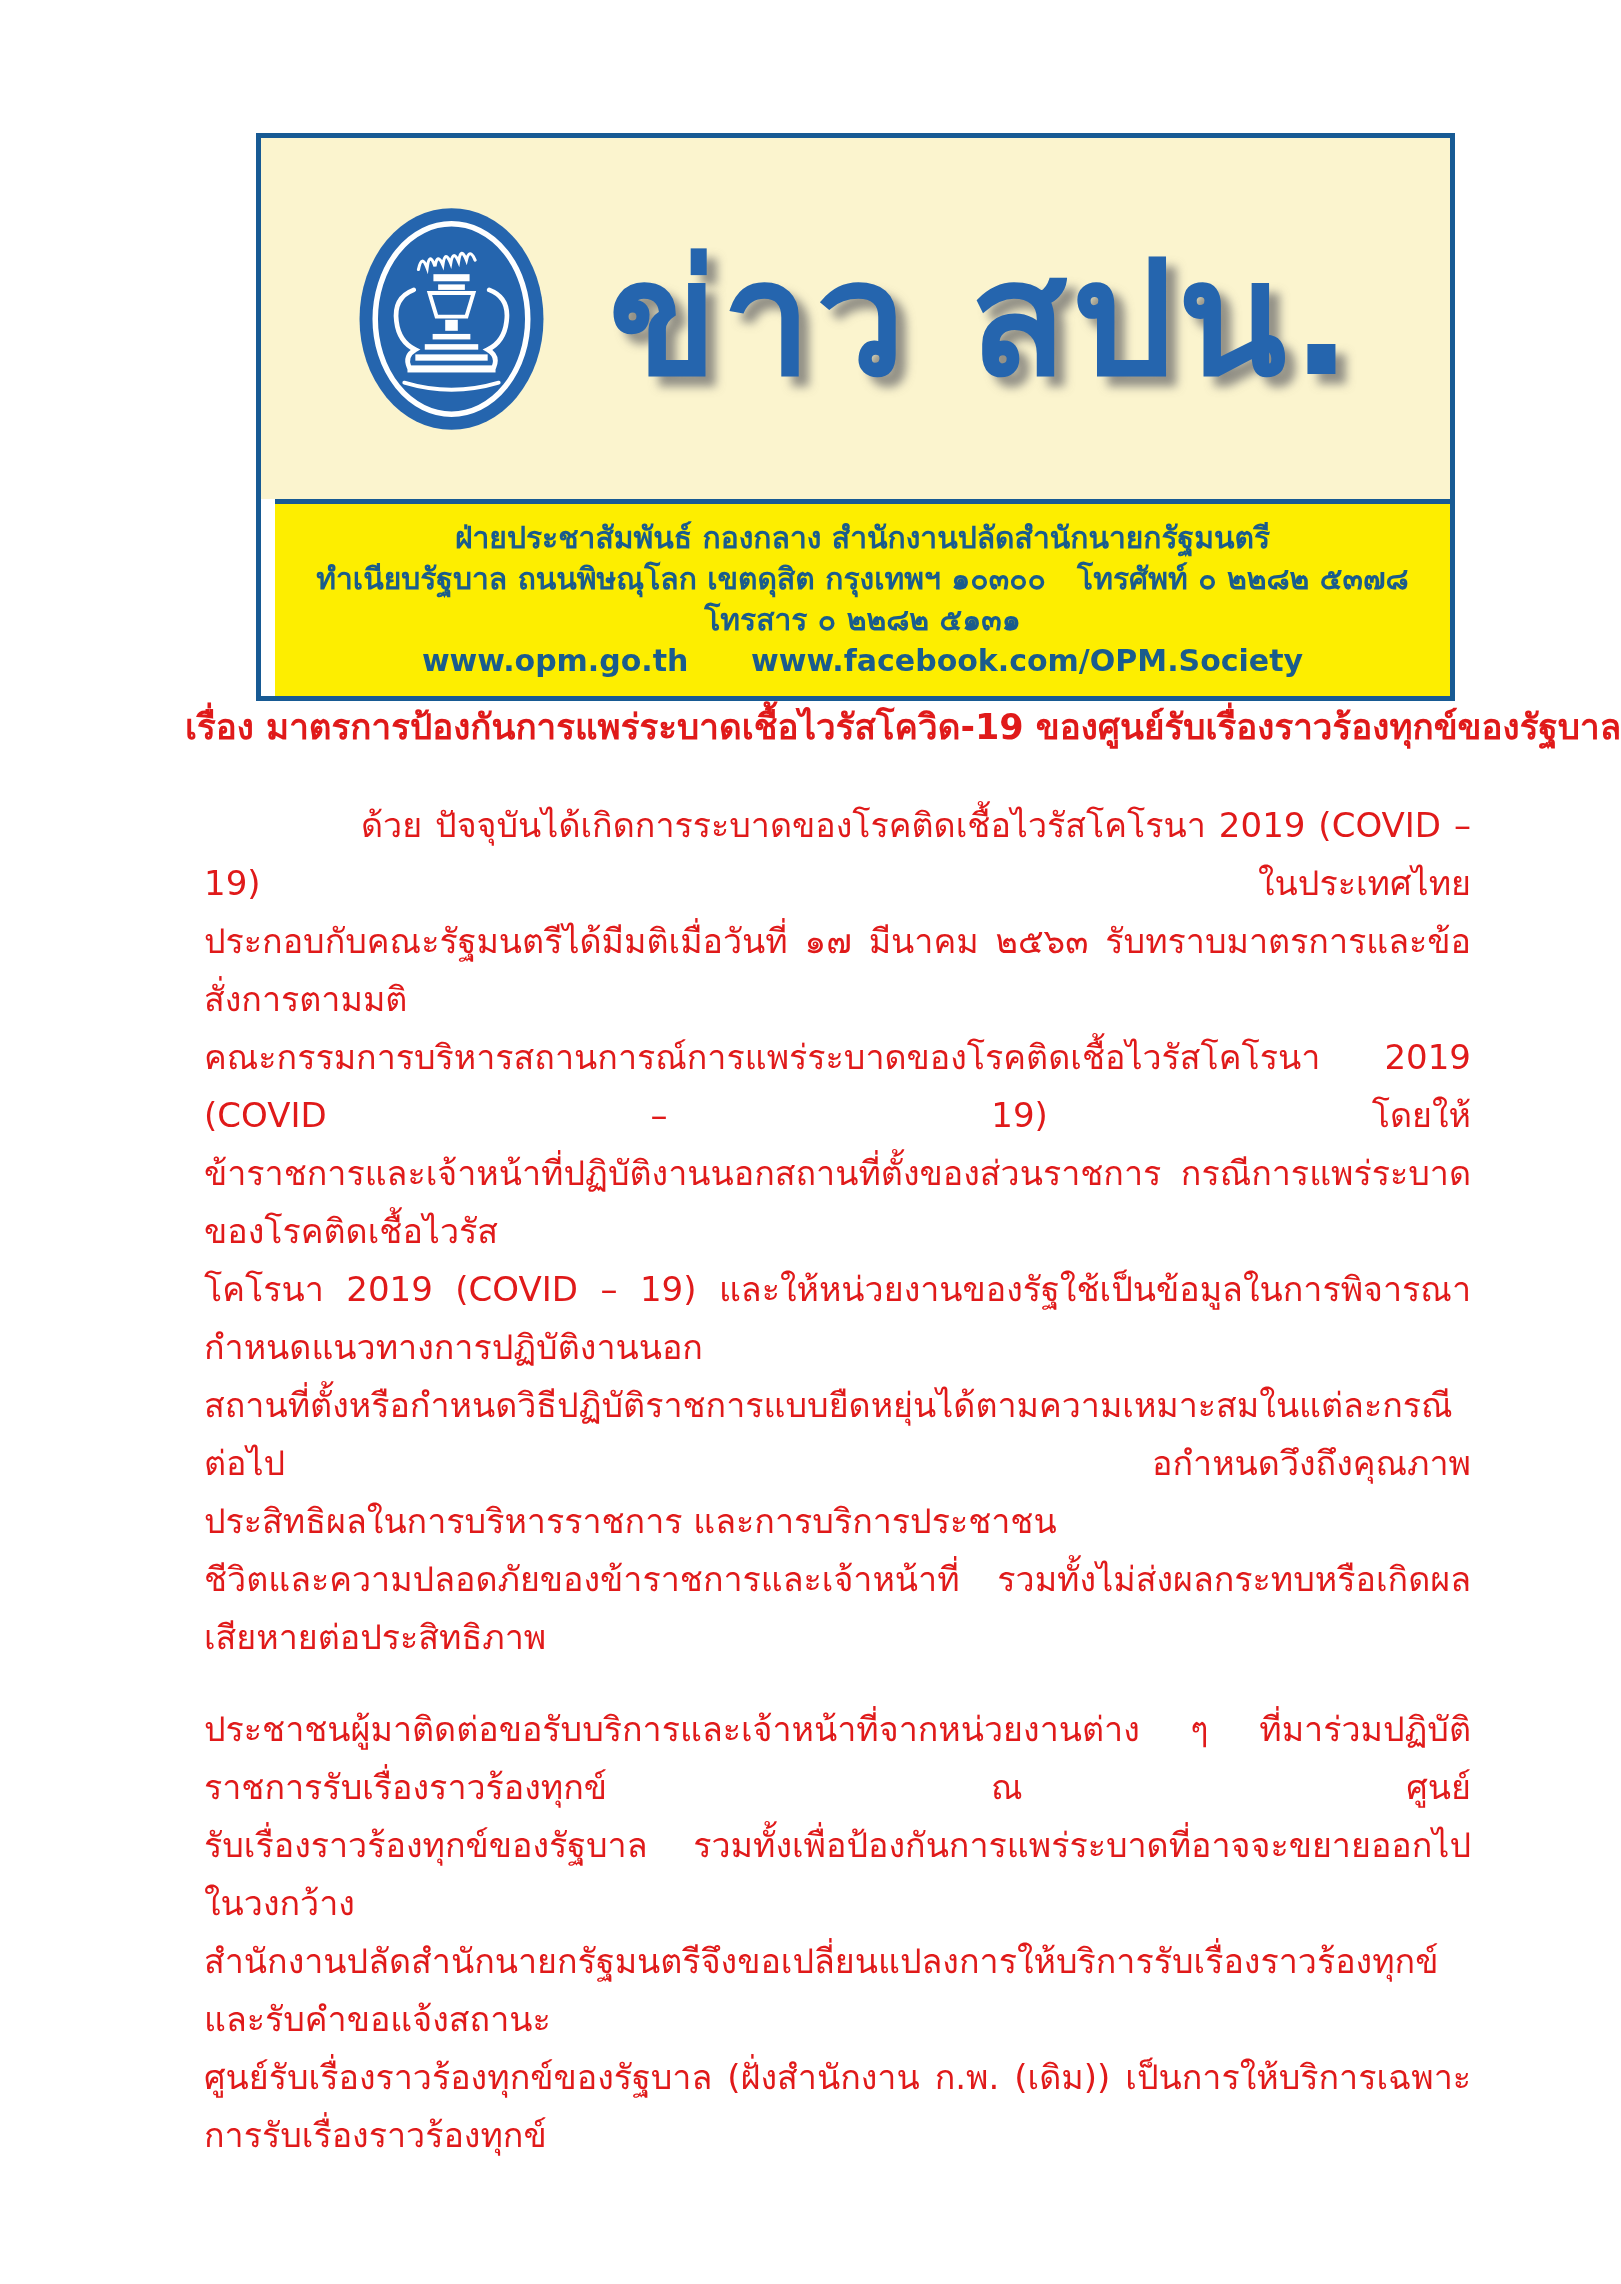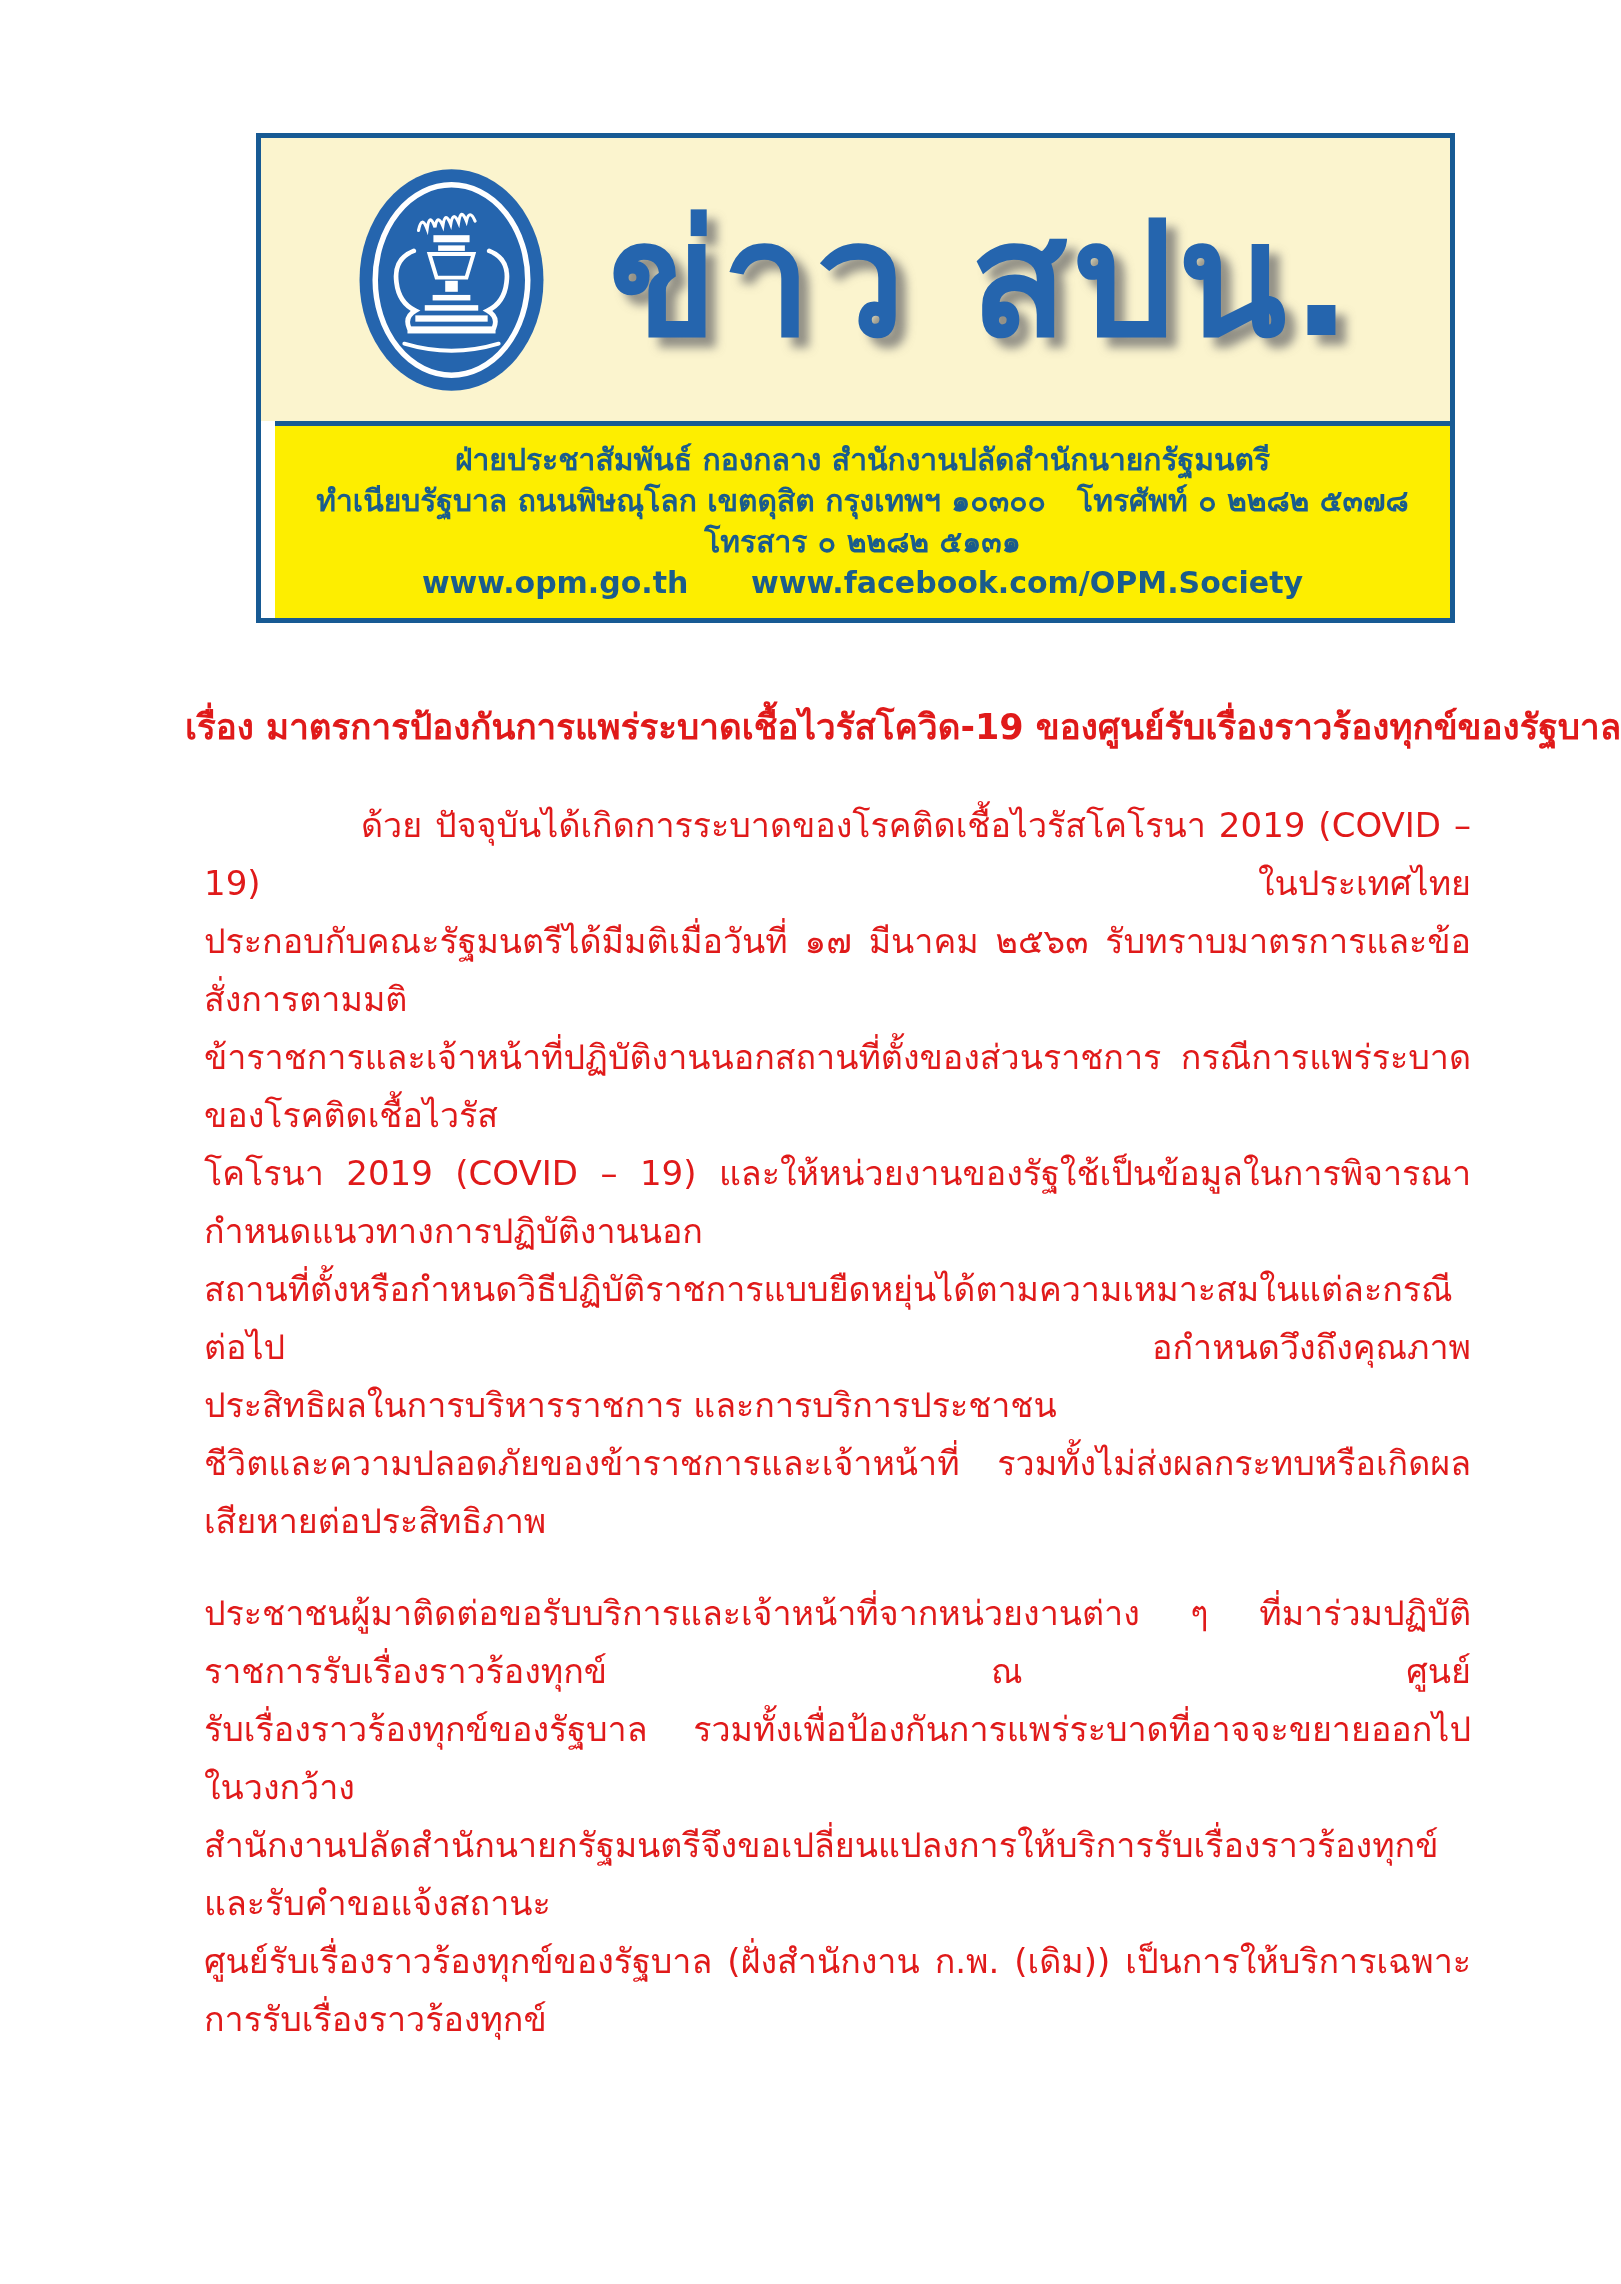--- a/index.html
+++ b/index.html
@@ -15,21 +15,21 @@
   
   .masthead {
     position: absolute;
     left: 256px; top: 133px;
     width: 1199px;
     border: 5.6px solid #175A94;
     box-sizing: border-box;
   }
   .masthead-banner {
     background: #FBF4CE;
-    height: 283px;
+    height: 361px;
     display: flex;
     align-items: center;
     padding-left: 95px;
     box-sizing: border-box;
   }
   .seal { width: 191px; height: 228px; flex: 0 0 auto; }
   .masthead-title {
     flex: 1 1 auto;
     text-align: center;
     font-size: 159px;
@@ -109,20 +109,21 @@
       <div class="contact-line">www.opm.go.th      www.facebook.com/OPM.Society</div>
     </div>
   </div>
 
   <div class="doc">
     <div class="subject">เรื่อง มาตรการป้องกันการแพร่ระบาดเชื้อไวรัสโควิด-19 ของศูนย์รับเรื่องราวร้องทุกข์ของรัฐบาล</div>
 
     <div class="para">
       <div class="line just indent">ด้วย ปัจจุบันได้เกิดการระบาดของโรคติดเชื้อไวรัสโคโรนา 2019 (COVID – 19) ในประเทศไทย</div>
       <div class="line just">ประกอบกับคณะรัฐมนตรีได้มีมติเมื่อวันที่ ๑๗ มีนาคม ๒๕๖๓ รับทราบมาตรการและข้อสั่งการตามมติ</div>
+      <div class="line just">คณะกรรมการบริหารสถานการณ์การแพร่ระบาดของโรคติดเชื้อไวรัสโคโรนา 2019 (COVID – 19) โดยให้</div>
       <div class="line just">ข้าราชการและเจ้าหน้าที่ปฏิบัติงานนอกสถานที่ตั้งของส่วนราชการ กรณีการแพร่ระบาดของโรคติดเชื้อไวรัส</div>
       <div class="line just">โคโรนา 2019 (COVID – 19) และให้หน่วยงานของรัฐใช้เป็นข้อมูลในการพิจารณากำหนดแนวทางการปฏิบัติงานนอก</div>
       <div class="line just">สถานที่ตั้งหรือกำหนดวิธีปฏิบัติราชการแบบยืดหยุ่นได้ตามความเหมาะสมในแต่ละกรณีต่อไป อกำหนดวึงถึงคุณภาพ</div>
       <div class="line plain">ประสิทธิผลในการบริหารราชการ และการบริการประชาชน</div>
       <div class="line just">ชีวิตและความปลอดภัยของข้าราชการและเจ้าหน้าที่ รวมทั้งไม่ส่งผลกระทบหรือเกิดผลเสียหายต่อประสิทธิภาพ</div>
     </div>
 
     <div class="para">
       <div class="line just">ประชาชนผู้มาติดต่อขอรับบริการและเจ้าหน้าที่จากหน่วยงานต่าง ๆ ที่มาร่วมปฏิบัติราชการรับเรื่องราวร้องทุกข์ ณ ศูนย์</div>
       <div class="line just">รับเรื่องราวร้องทุกข์ของรัฐบาล รวมทั้งเพื่อป้องกันการแพร่ระบาดที่อาจจะขยายออกไปในวงกว้าง</div>

